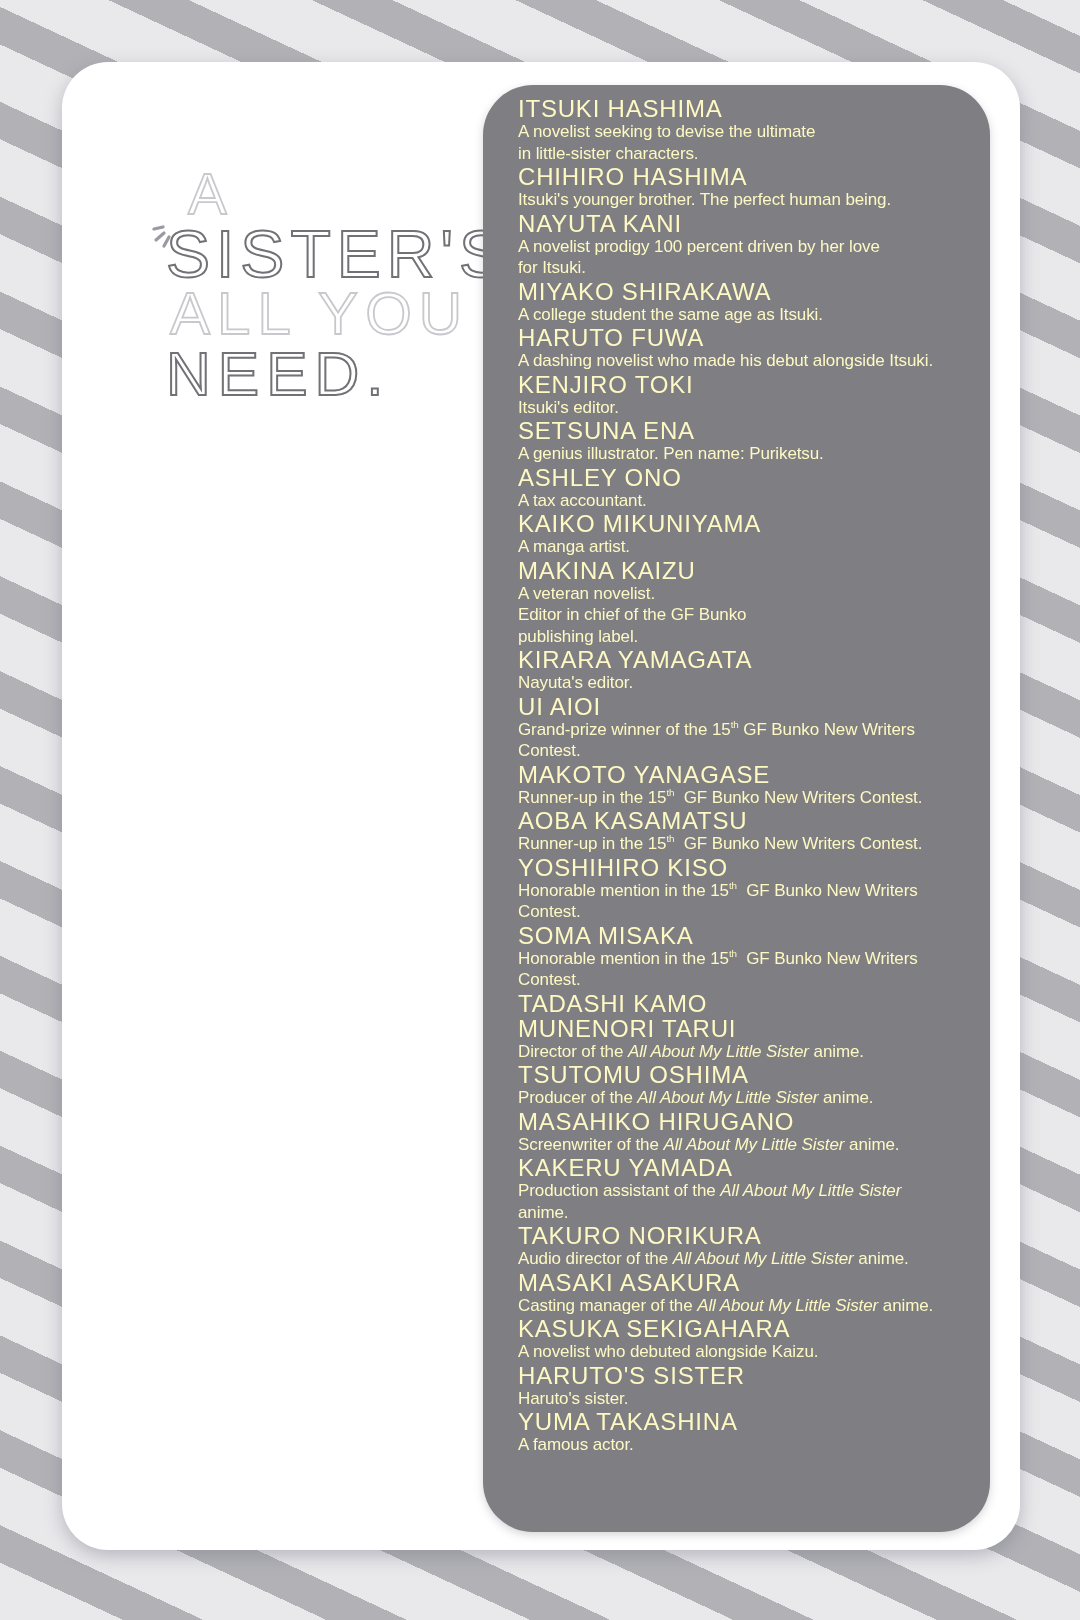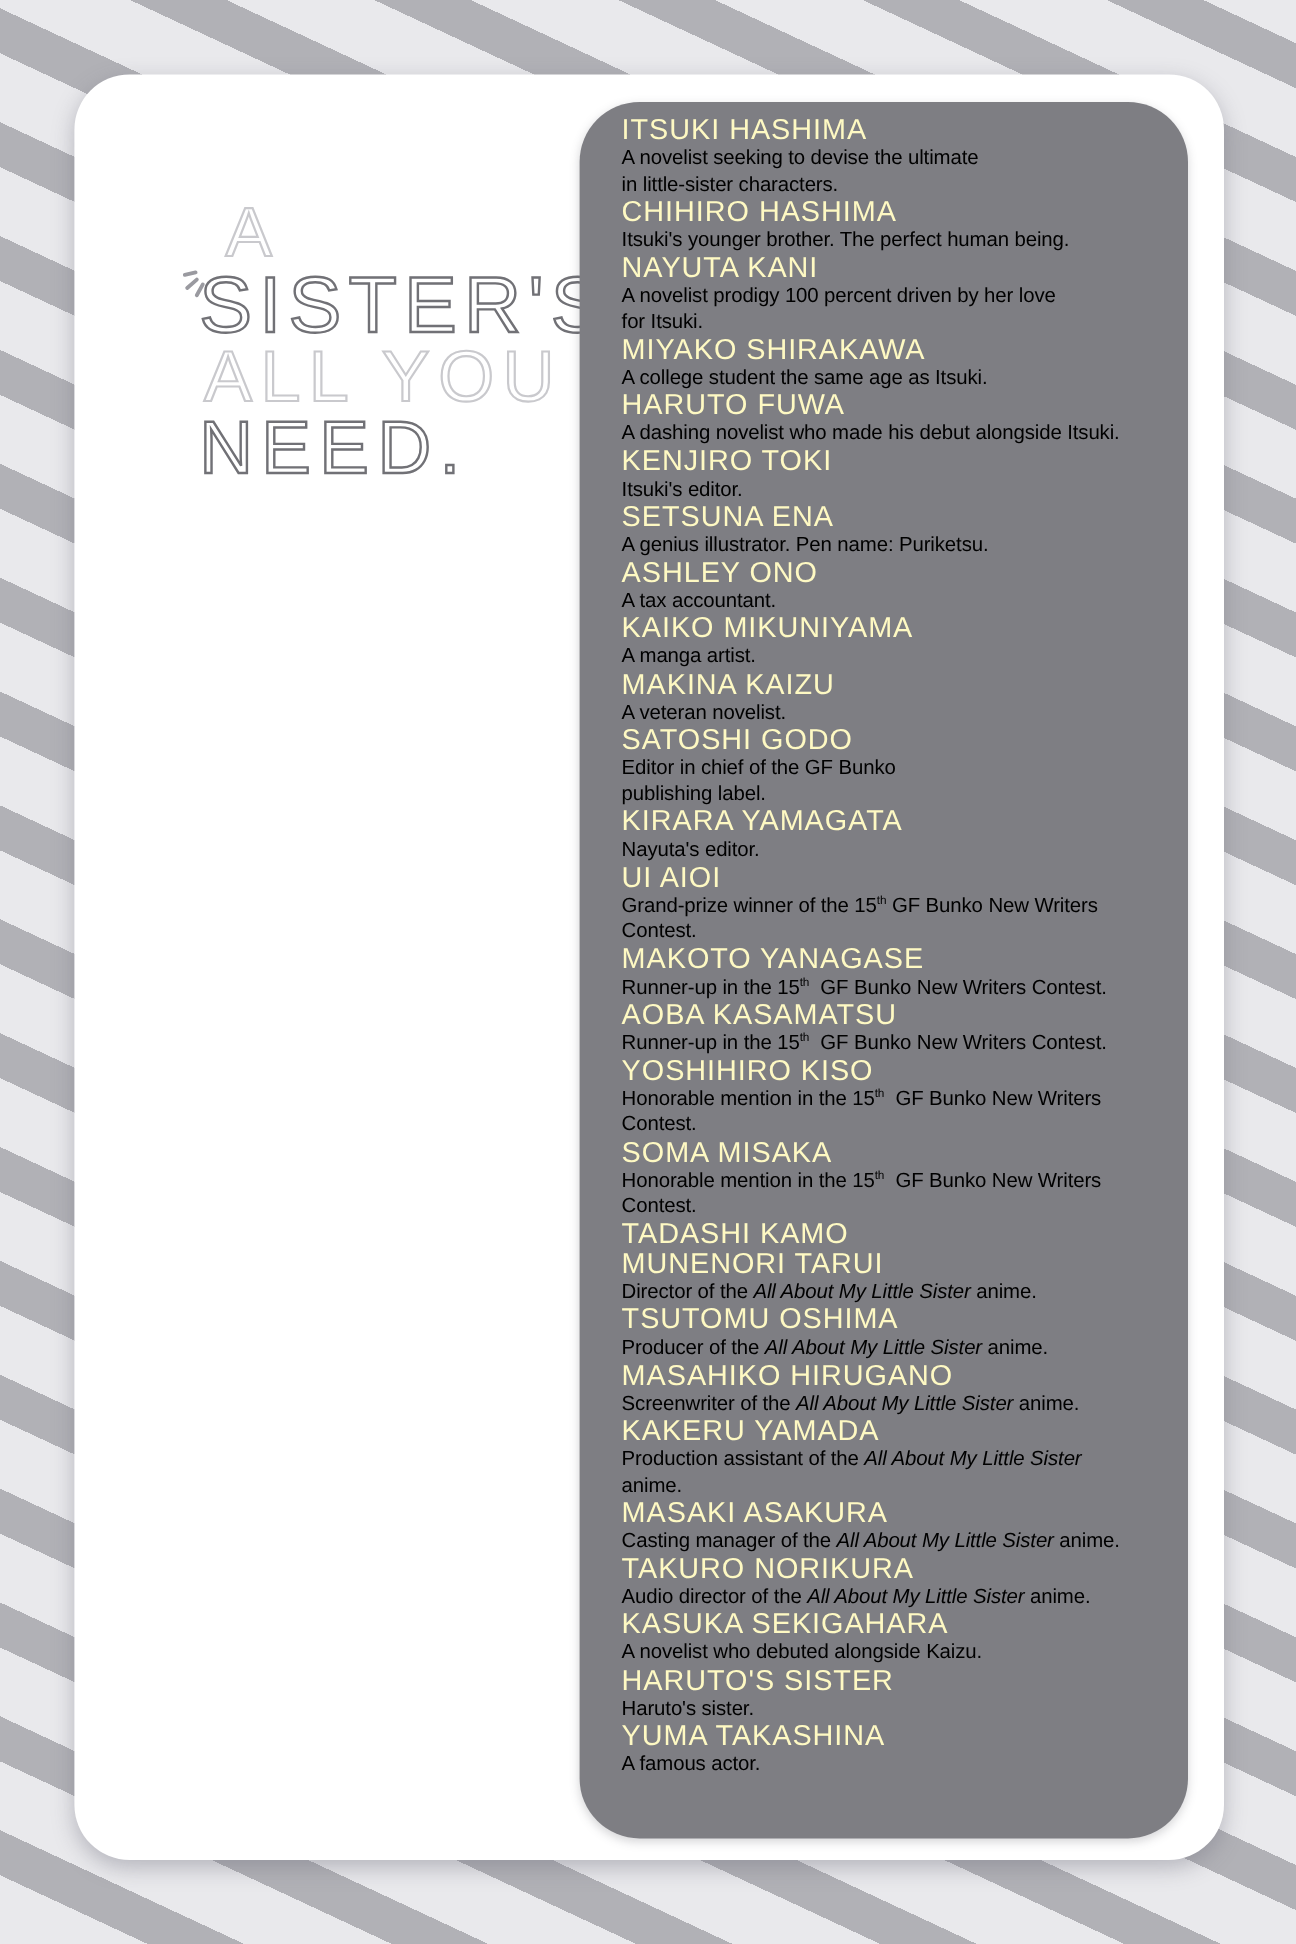--- a/index.html
+++ b/index.html
@@ -73,21 +73,21 @@
     overflow: hidden;
   }
   .cname {
     color: #fef9c3;
     font-size: 24px;
     line-height: 25px;
     letter-spacing: 0.8px;
     white-space: nowrap;
   }
   .cdesc {
-    color: #000000;
+    color: #fef9c3;
     font-size: 17px;
     line-height: 21.5px;
     letter-spacing: -0.1px;
     white-space: pre-wrap;
   }
   .cdesc sup {
     font-size: 58%;
     line-height: 0;
     vertical-align: super;
     text-align: center;
@@ -162,21 +162,20 @@
           <div class="cname">KAIKO MIKUNIYAMA</div>
           <div class="cdesc">A manga artist.</div>
         </div>
 
         <div class="entry">
           <div class="cname">MAKINA KAIZU</div>
           <div class="cdesc">A veteran novelist.</div>
         </div>
 
         <div class="entry">
-          <div class="cname">SATOSHI GODO</div>
           <div class="cdesc">Editor in chief of the GF Bunko
 publishing label.</div>
         </div>
 
         <div class="entry">
           <div class="cname">KIRARA YAMAGATA</div>
           <div class="cdesc">Nayuta's editor.</div>
         </div>
 
         <div class="entry">
@@ -226,30 +225,30 @@
           <div class="cdesc">Screenwriter of the <i>All About My Little Sister</i> anime.</div>
         </div>
 
         <div class="entry">
           <div class="cname">KAKERU YAMADA</div>
           <div class="cdesc">Production assistant of the <i>All About My Little Sister</i>
 anime.</div>
         </div>
 
         <div class="entry">
+          <div class="cname">TAKURO NORIKURA</div>
+          <div class="cdesc">Audio director of the <i>All About My Little Sister</i> anime.</div>
+        </div>
+
+        <div class="entry">
           <div class="cname">MASAKI ASAKURA</div>
           <div class="cdesc">Casting manager of the <i>All About My Little Sister</i> anime.</div>
         </div>
 
         <div class="entry">
-          <div class="cname">TAKURO NORIKURA</div>
-          <div class="cdesc">Audio director of the <i>All About My Little Sister</i> anime.</div>
-        </div>
-
-        <div class="entry">
           <div class="cname">KASUKA SEKIGAHARA</div>
           <div class="cdesc">A novelist who debuted alongside Kaizu.</div>
         </div>
 
         <div class="entry">
           <div class="cname">HARUTO'S SISTER</div>
           <div class="cdesc">Haruto's sister.</div>
         </div>
 
         <div class="entry">

